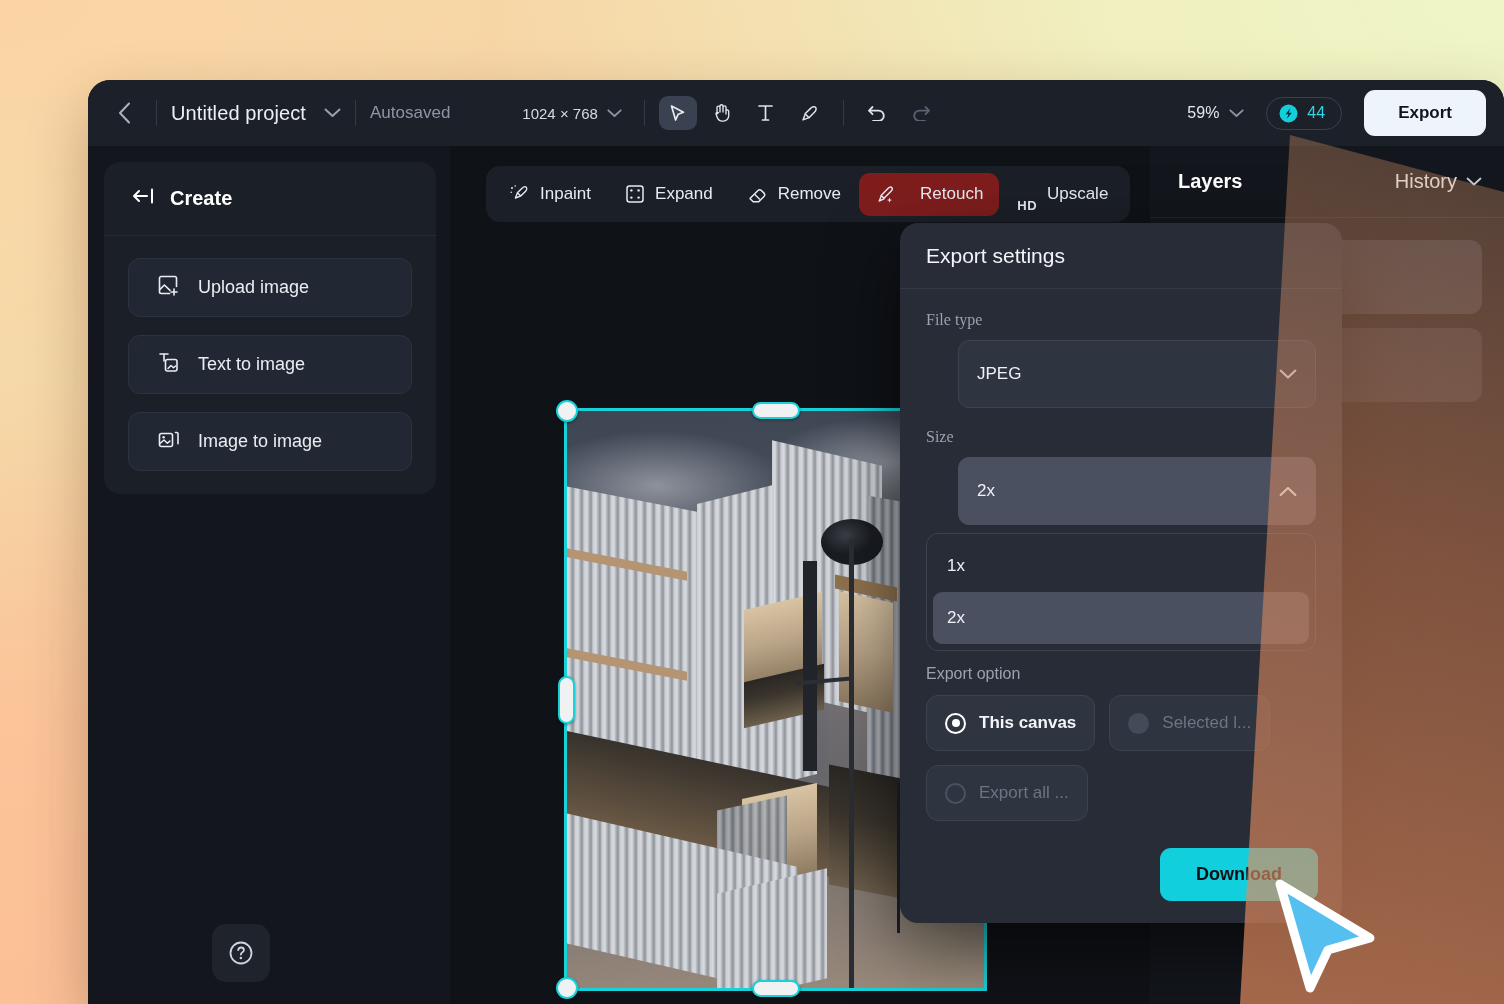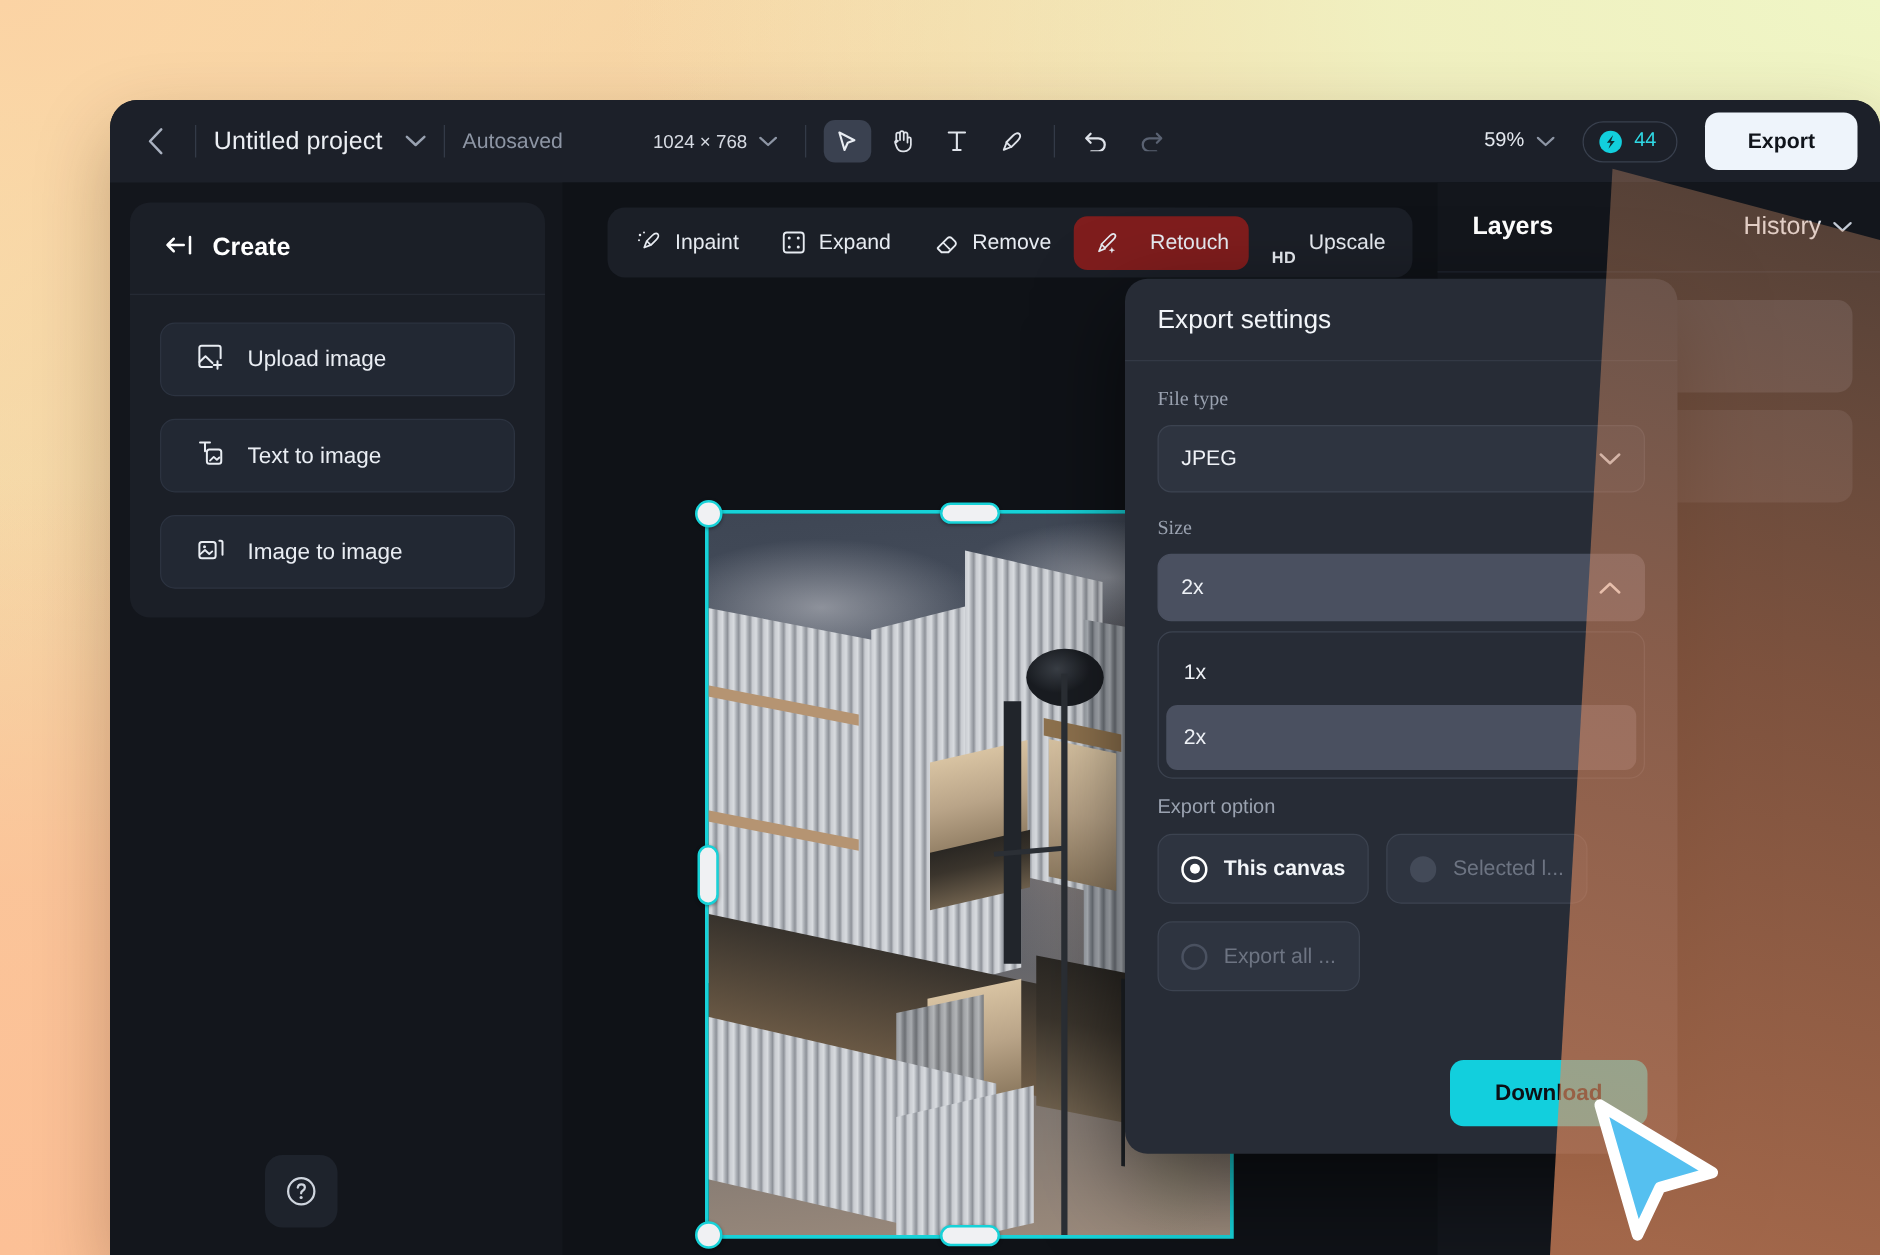--- a/index.html
+++ b/index.html
@@ -170,23 +170,23 @@
     box-shadow: 0 26px 70px rgba(0,0,0,.55);
     overflow: hidden; z-index: 40;
   }
   .dlg-head {
     height: 66px; display: flex; align-items: center; padding: 0 26px;
     color: #f2f5f9; font-size: 21px; border-bottom: 1px solid #333945;
   }
   .dlg-body { padding: 22px 26px; position: relative; }
   .fld-label { color: #9aa2b0; font-size: 16px; margin-bottom: 11px; font-family: Liberation Serif, serif; }
   .select {
-    height: 54px; border: 1px solid #3c4350; border-radius: 11px;
+    height: 68px; border: 1px solid #3c4350; border-radius: 11px;
     background: #2e3440; display: flex; align-items: center; justify-content: space-between;
-    padding: 0 18px; color: #eef1f6; font-size: 17px; cursor: pointer;
+    padding: 0 18px; color: #eef1f6; font-size: 17px; cursor: pointer; margin-left: 32px;
   }
   .select.open { background: #4a5060; border-color: #4a5060; }
   .gap { height: 20px; }
   .options {
     margin-top: 8px; border: 1px solid #3c4350; border-radius: 12px;
     background: #272c36; padding: 6px; position: relative; z-index: 3;
   }
   .opt {
     height: 52px; display: flex; align-items: center; padding: 0 14px;
     border-radius: 9px; color: #eef1f6; font-size: 17px; cursor: pointer;

